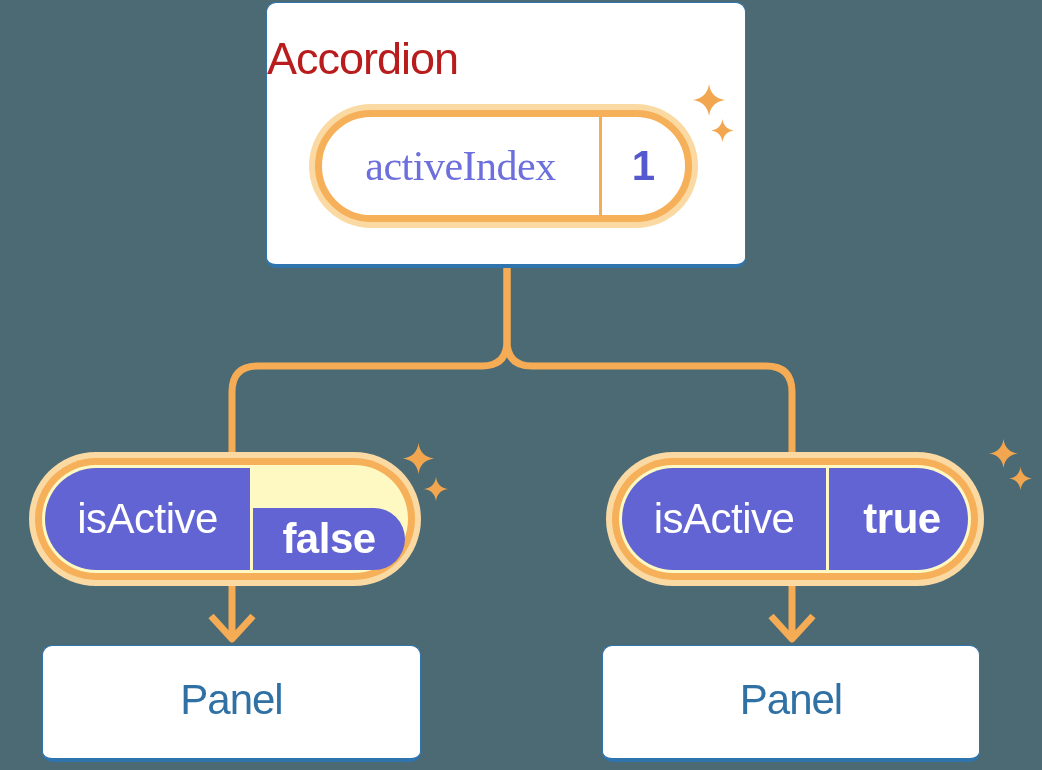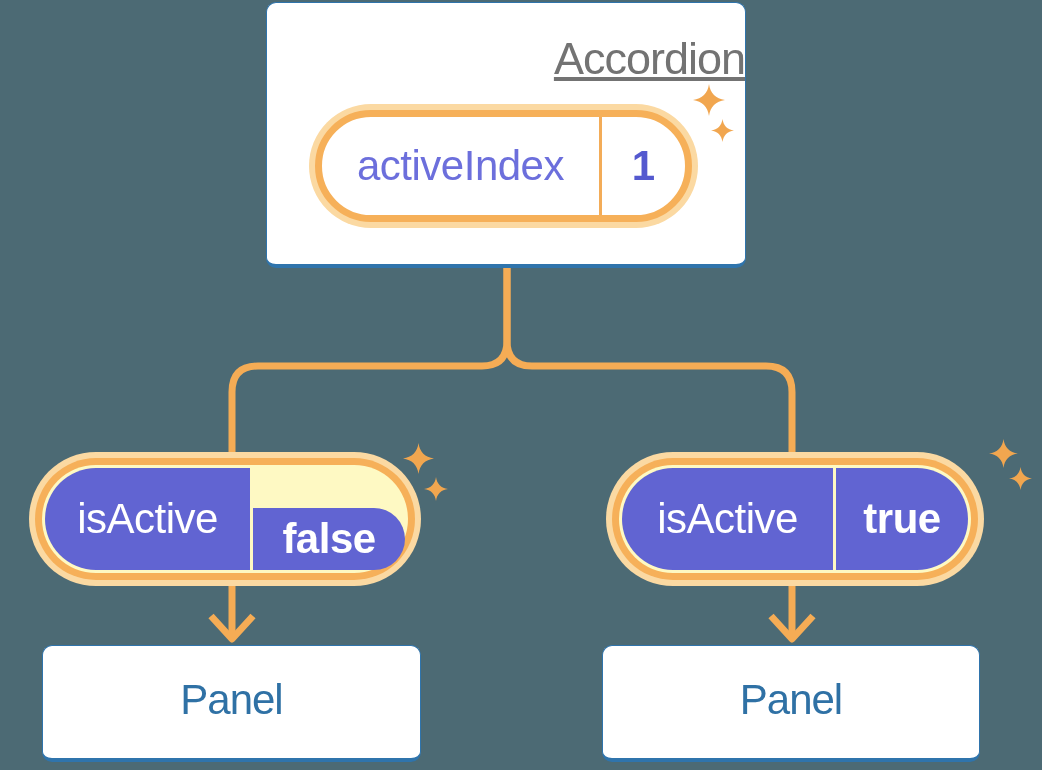--- a/index.html
+++ b/index.html
@@ -14,39 +14,39 @@
   
   .card{
     position:absolute;background:#FFFFFF;
     border:1.5px solid #2F74AC;border-bottom-width:4px;
     border-radius:10px;box-sizing:border-box;z-index:2;
   }
   .accordion-card{left:266px;top:2px;width:480px;height:266px;}
   .panel-left{left:42px;top:645px;width:379px;height:117px;}
   .panel-right{left:602px;top:645px;width:378px;height:117px;}
   .card-title{
-    position:absolute;left:0;right:0;top:30px;text-align:right;
-    color:#737373;font-size:45px;font-weight:500;letter-spacing:-1px;text-decoration:underline;
+    position:absolute;left:0;right:0;top:30px;text-align:left;
+    color:#b91c1c;font-size:45px;font-weight:500;letter-spacing:-1px;
   }
   .panel-title{
     position:absolute;left:0;right:0;top:50%;transform:translateY(-54%);
     text-align:center;color:#2F71A5;font-size:42px;font-weight:500;letter-spacing:-1px;
   }
 
   
   .state-pill{
     position:absolute;left:315px;top:110px;width:377px;height:112px;
     box-sizing:border-box;background:#FFFFFF;
     border:7px solid #F6B059;border-radius:60px;
     box-shadow:0 0 0 6px #FBD9A2;
     display:flex;align-items:stretch;z-index:3;
   }
   .sp-label{
     flex:1;display:flex;align-items:center;justify-content:center;
-    color:#6C6FDC;font-size:42px;letter-spacing:-0.5px;
+    color:#6C6FDC;font-size:42px;letter-spacing:-0.5px;font-family:Liberation Serif, serif;
   }
   .sp-divider{width:3px;background:#F3AC58;}
   .sp-value{
     width:83px;display:flex;align-items:center;justify-content:center;
     color:#5459CF;font-size:42px;font-weight:700;
   }
 
   
   .prop-pill{
     position:absolute;top:458px;height:122px;box-sizing:border-box;
@@ -59,21 +59,21 @@
     height:100%;box-sizing:border-box;background:#fef9c3;
     border-radius:55px;padding:3px;display:flex;gap:3px;
   }
   .pp-cell{
     background:#6164D2;display:flex;align-items:center;justify-content:center;
     color:#FFFFFF;font-size:42px;letter-spacing:-0.5px;
   }
   .pp-label{flex:1;border-radius:51px 0 0 51px;}
   .pp-value{border-radius:0 51px 51px 0;font-weight:700;}
   .pill-false .pp-value{width:152px;margin-top:40px;}
-  .pill-true  .pp-value{width:132px;}
+  .pill-true  .pp-value{width:132px;padding-left:7px;}
 
   
   .sparkle{position:absolute;z-index:4;}
 </style>
 </head>
 <body>
 
 <div class="canvas">
 
   <svg class="connectors" width="1042" height="770" viewBox="0 0 1042 770">

